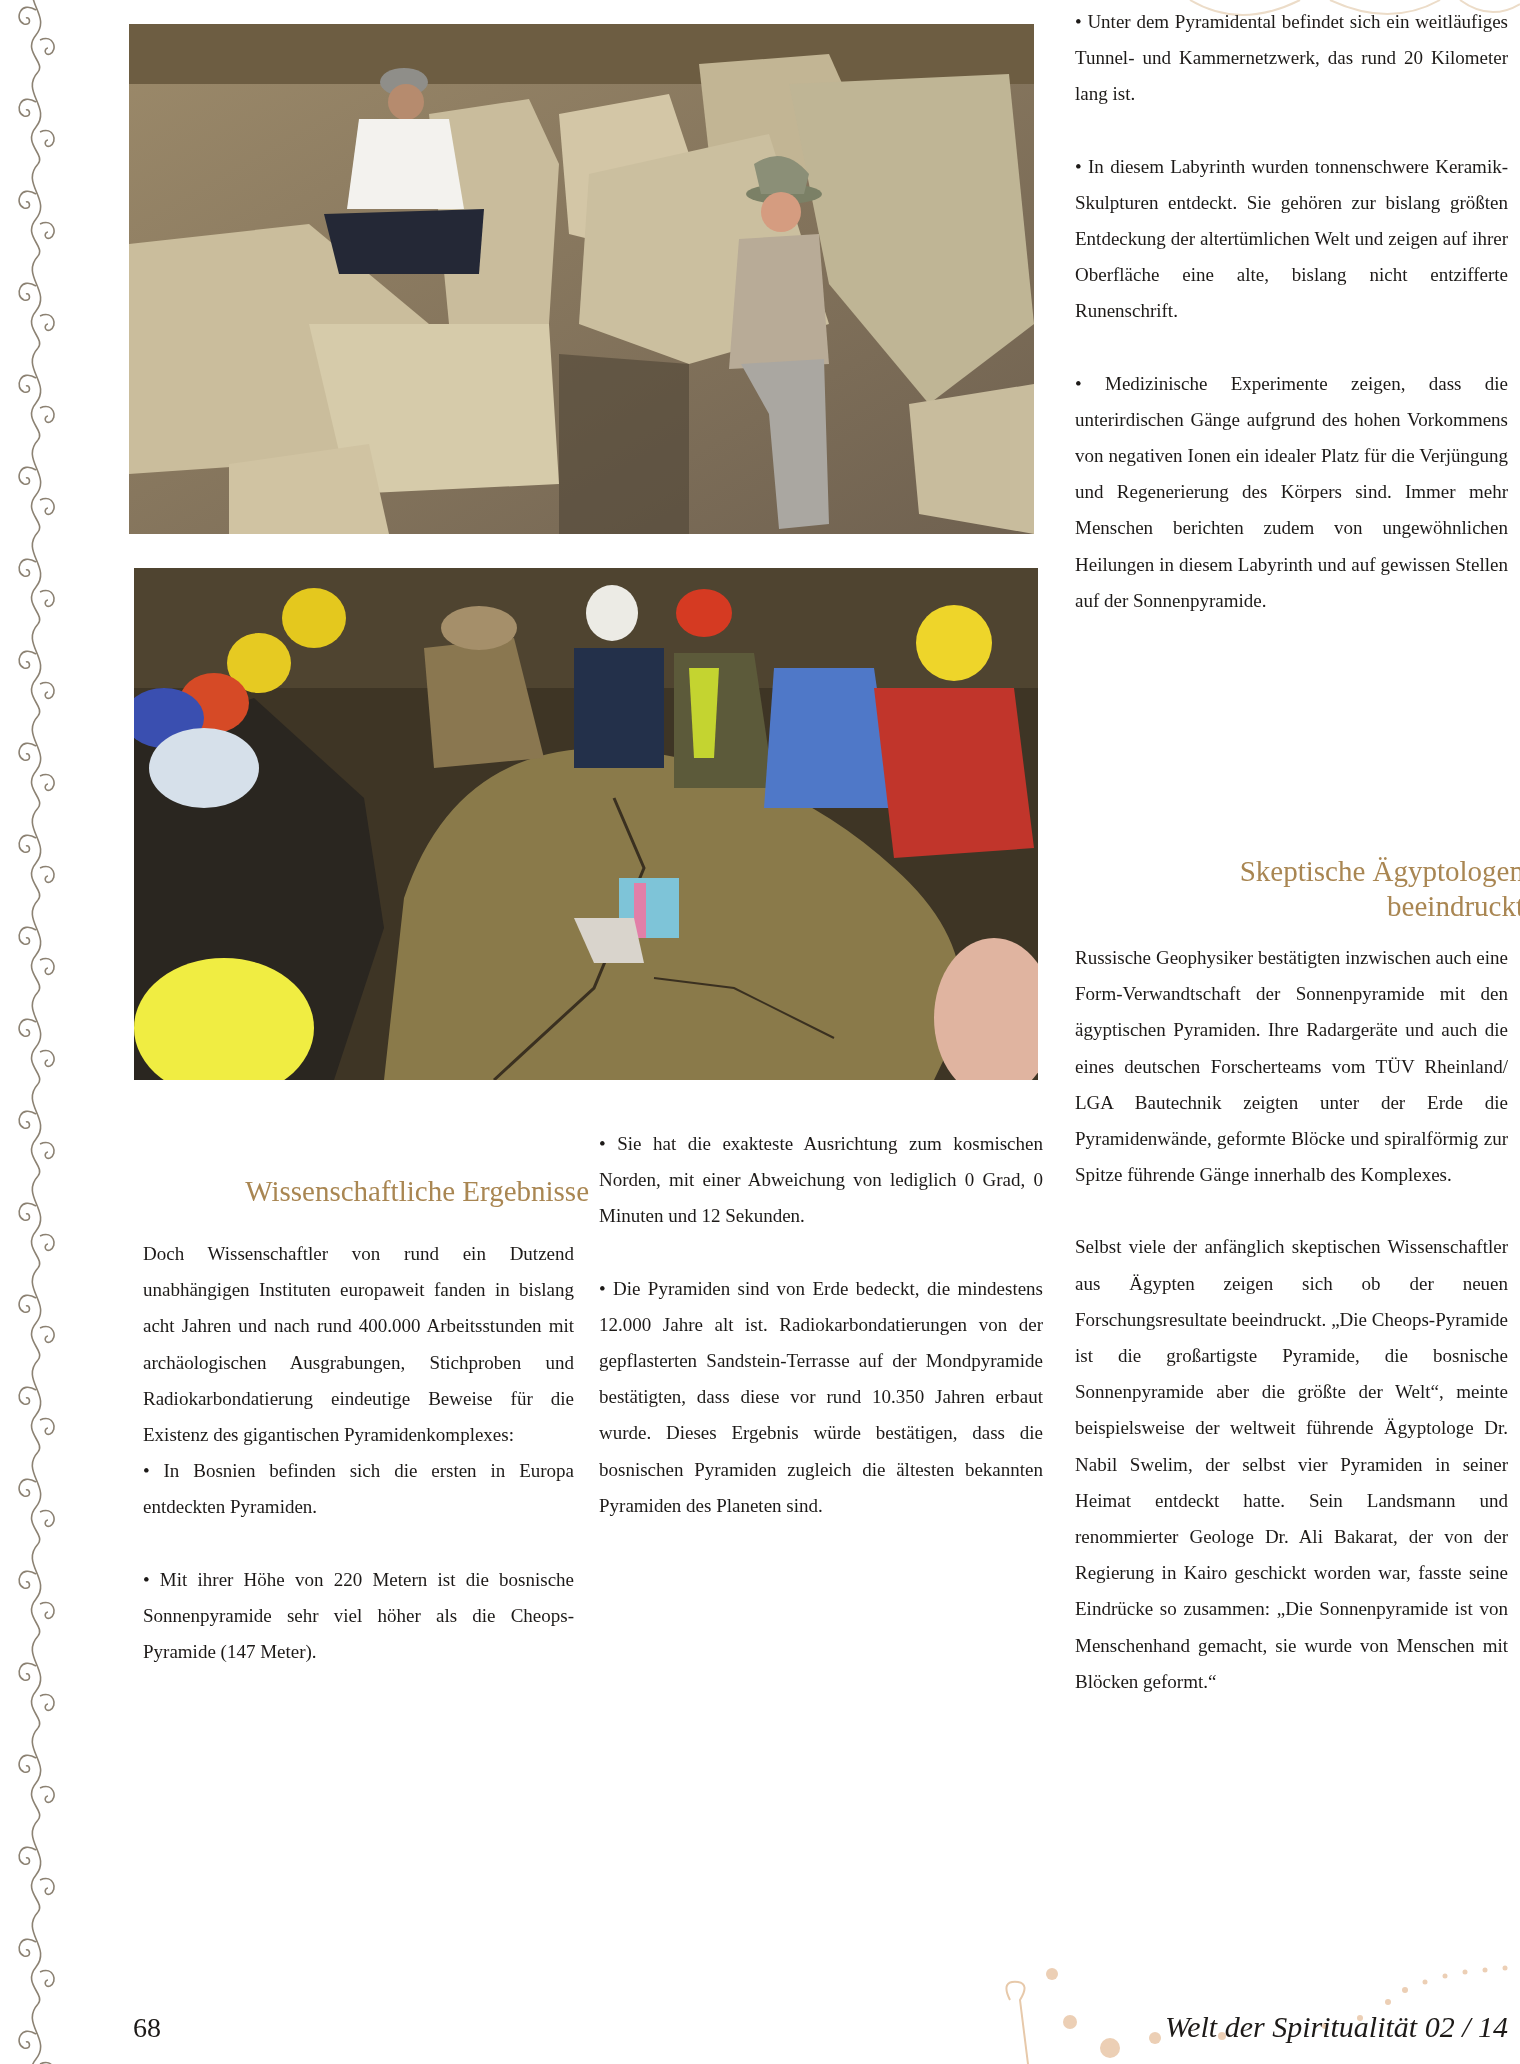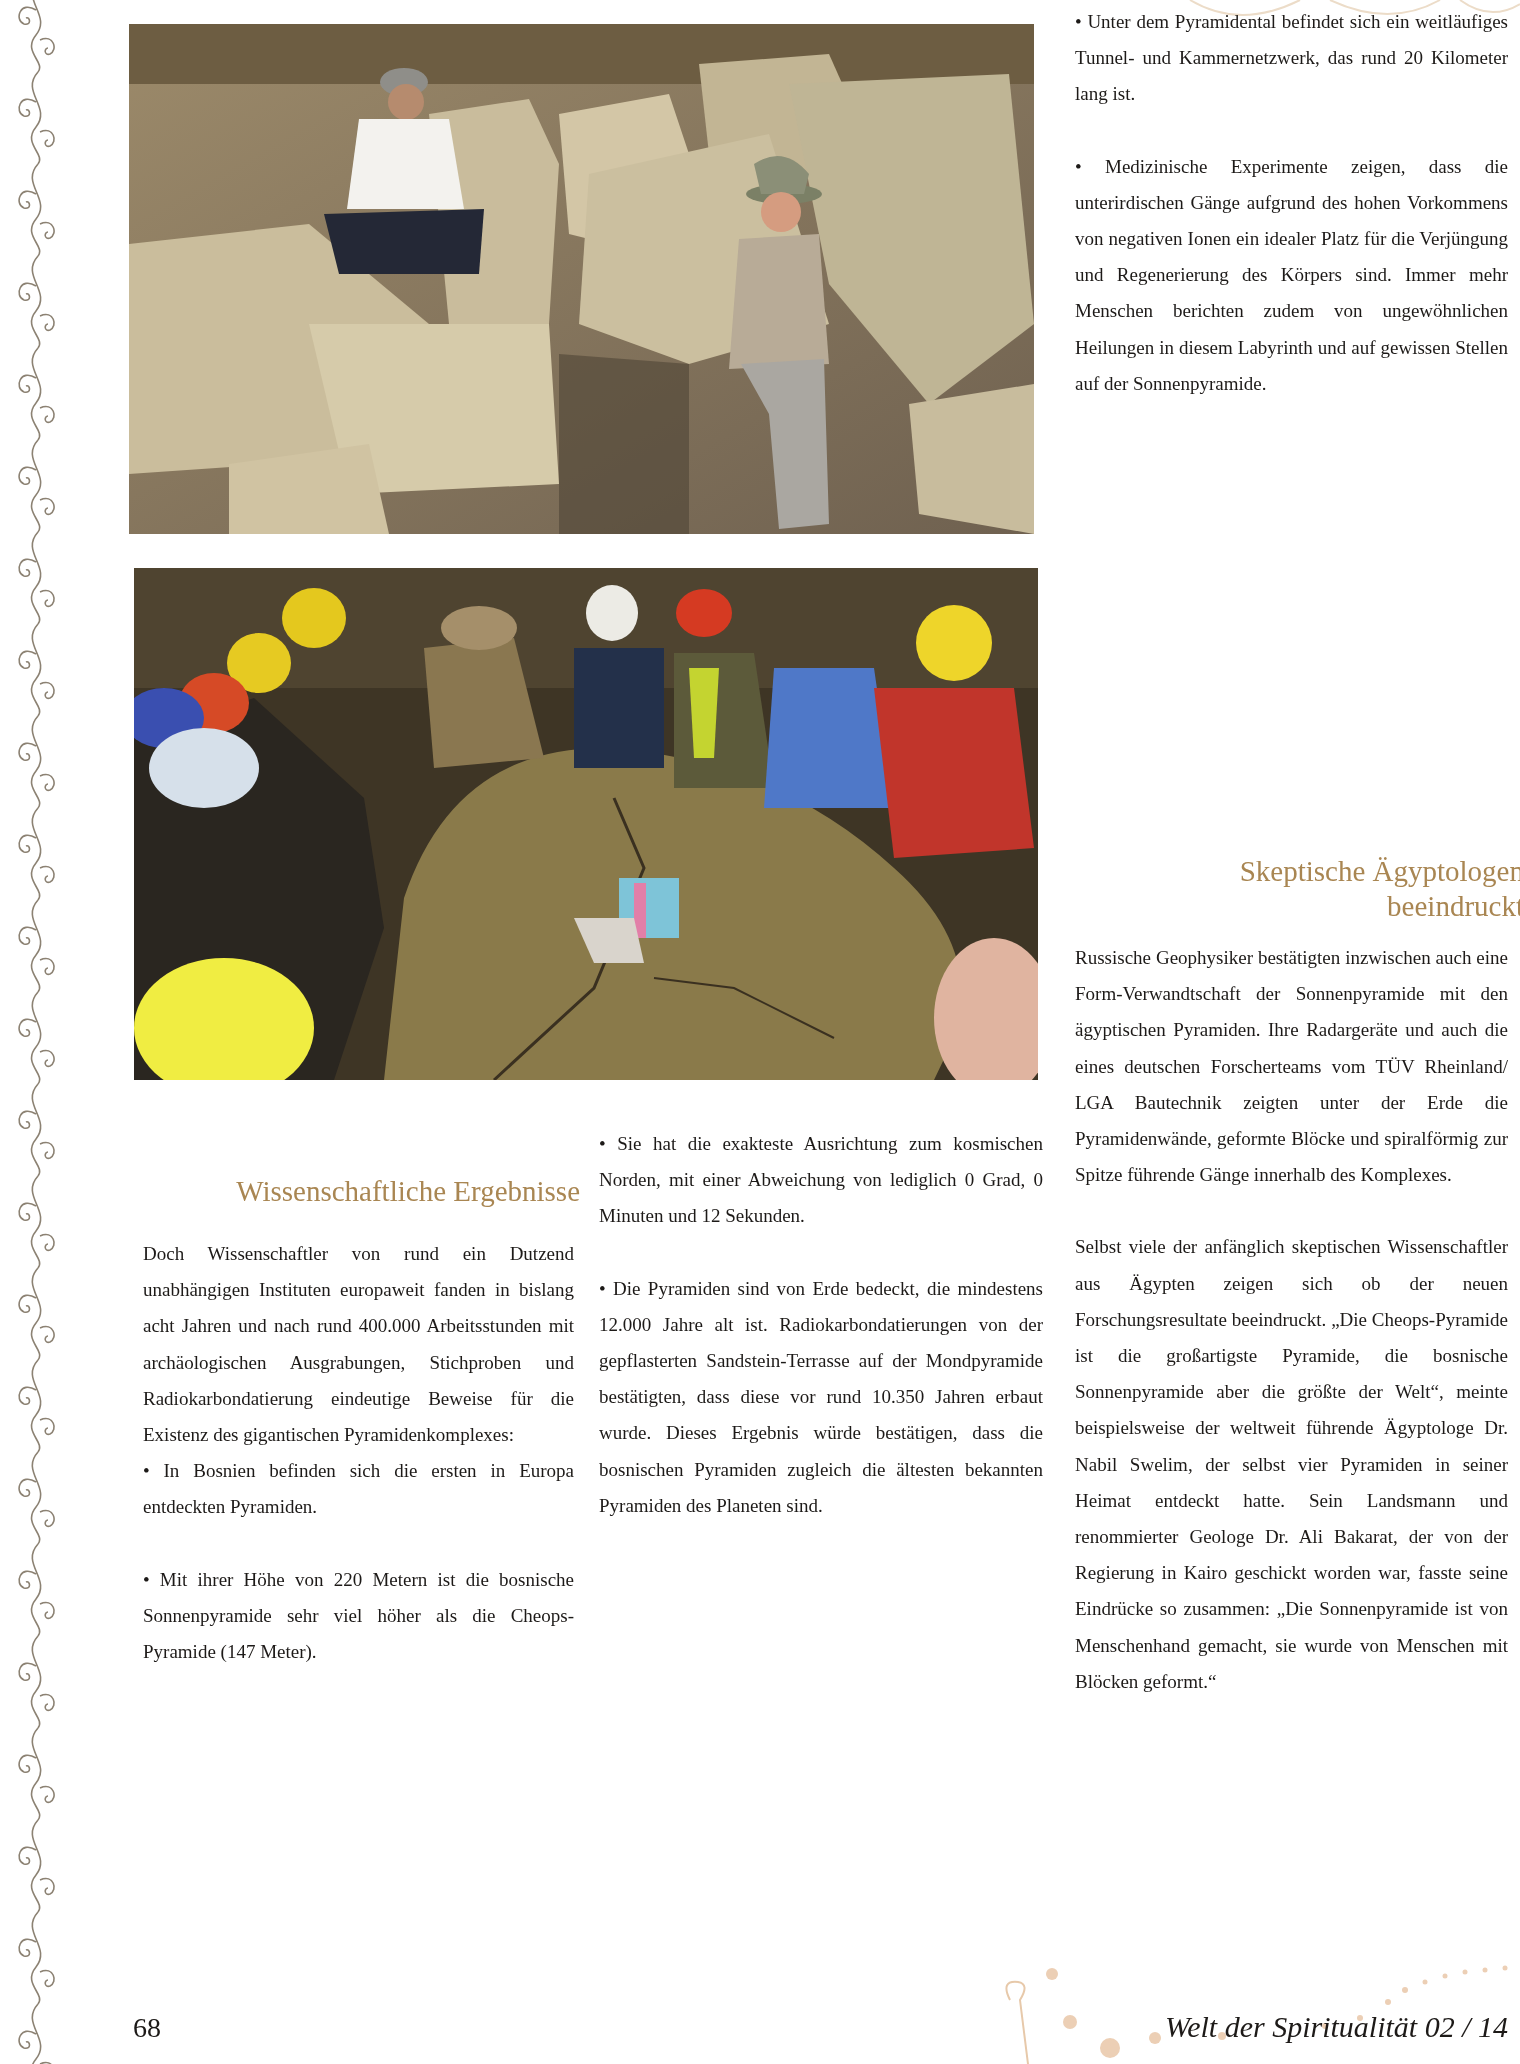--- a/index.html
+++ b/index.html
@@ -31,21 +31,21 @@
   .col p { margin: 0; }
   .col p.gap { margin-top: 36px; }
   #col-left  { left: 143px;  top: 1236px; width: 431px; }
   #col-mid   { left: 599px;  top: 1126px; width: 444px; }
   #col-right { left: 1075px; top: 4px;    width: 433px; }
 
   .heading {
     color: #a98652; font-size: 29px; line-height: 35px; text-align: right;
     font-weight: normal; margin: 16px;
   }
-  #heading-left { position: absolute; left: 133px; top: 1158px; width: 431px; }
+  #heading-left { position: absolute; left: 142px; top: 1158px; width: 431px; }
   #heading-right { position: absolute; left: 1075px; top: 838px; width: 433px; }
 
   .page-number {
     position: absolute; left: 133px; top: 2012px; font-size: 28px; line-height: 32px;
   }
   .footer-title {
     position: absolute; right: 12px; top: 2010px; font-size: 30px; line-height: 34px;
     font-style: italic; text-align: center;
   }
   .footer-dots { position: absolute; left: 1000px; top: 1960px; width: 520px; height: 104px; }
@@ -195,20 +195,21 @@
     <path d="M555 100 L585 100 L580 190 L560 190 Z" fill="#c4d430"></path>
     <path d="M640 100 L740 100 L760 240 L630 240 Z" fill="#4f78c8"></path>
     <ellipse cx="820" cy="75" rx="38" ry="38" fill="#eed52a"></ellipse>
     <path d="M740 120 L880 120 L900 280 L760 290 Z" fill="#c1352b"></path>
     <ellipse cx="860" cy="450" rx="60" ry="80" fill="#e0b4a0"></ellipse>
   </svg>
 </div>
 
 <div class="col" id="col-right">
   <p>• Unter dem Pyramidental befindet sich ein weitläufiges Tunnel- und Kammernetzwerk, das rund 20 Kilometer lang ist.</p>
+  <p class="gap">• In diesem Labyrinth wurden tonnenschwere Keramik-Skulpturen entdeckt. Sie gehören zur bislang größten Entdeckung der altertümlichen Welt und zeigen auf ihrer Oberfläche eine alte, bislang nicht entzifferte Runenschrift.</p>
   <p class="gap">• Medizinische Experimente zeigen, dass die unterirdischen Gänge aufgrund des hohen Vorkommens von negativen Ionen ein idealer Platz für die Verjüngung und Regenerierung des Körpers sind. Immer mehr Menschen berichten zudem von ungewöhnlichen Heilungen in diesem Labyrinth und auf gewissen Stellen auf der Sonnenpyramide.</p>
 </div>
 
 <h2 class="heading" id="heading-right">
   <span>Skeptische Ägyptologen</span><br>
   <span>beeindruckt</span>
 </h2>
 
 <div class="col" style="left:1075px; top:940px; width:433px;">
   <p>Russische Geophysiker bestätigten inzwischen auch eine Form-Verwandtschaft der Sonnenpyramide mit den ägyptischen Pyramiden. Ihre Radargeräte und auch die eines deutschen Forscherteams vom TÜV Rheinland/ LGA Bautechnik zeigten unter der Erde die Pyramidenwände, geformte Blöcke und spiralförmig zur Spitze führende Gänge innerhalb des Komplexes.</p>

